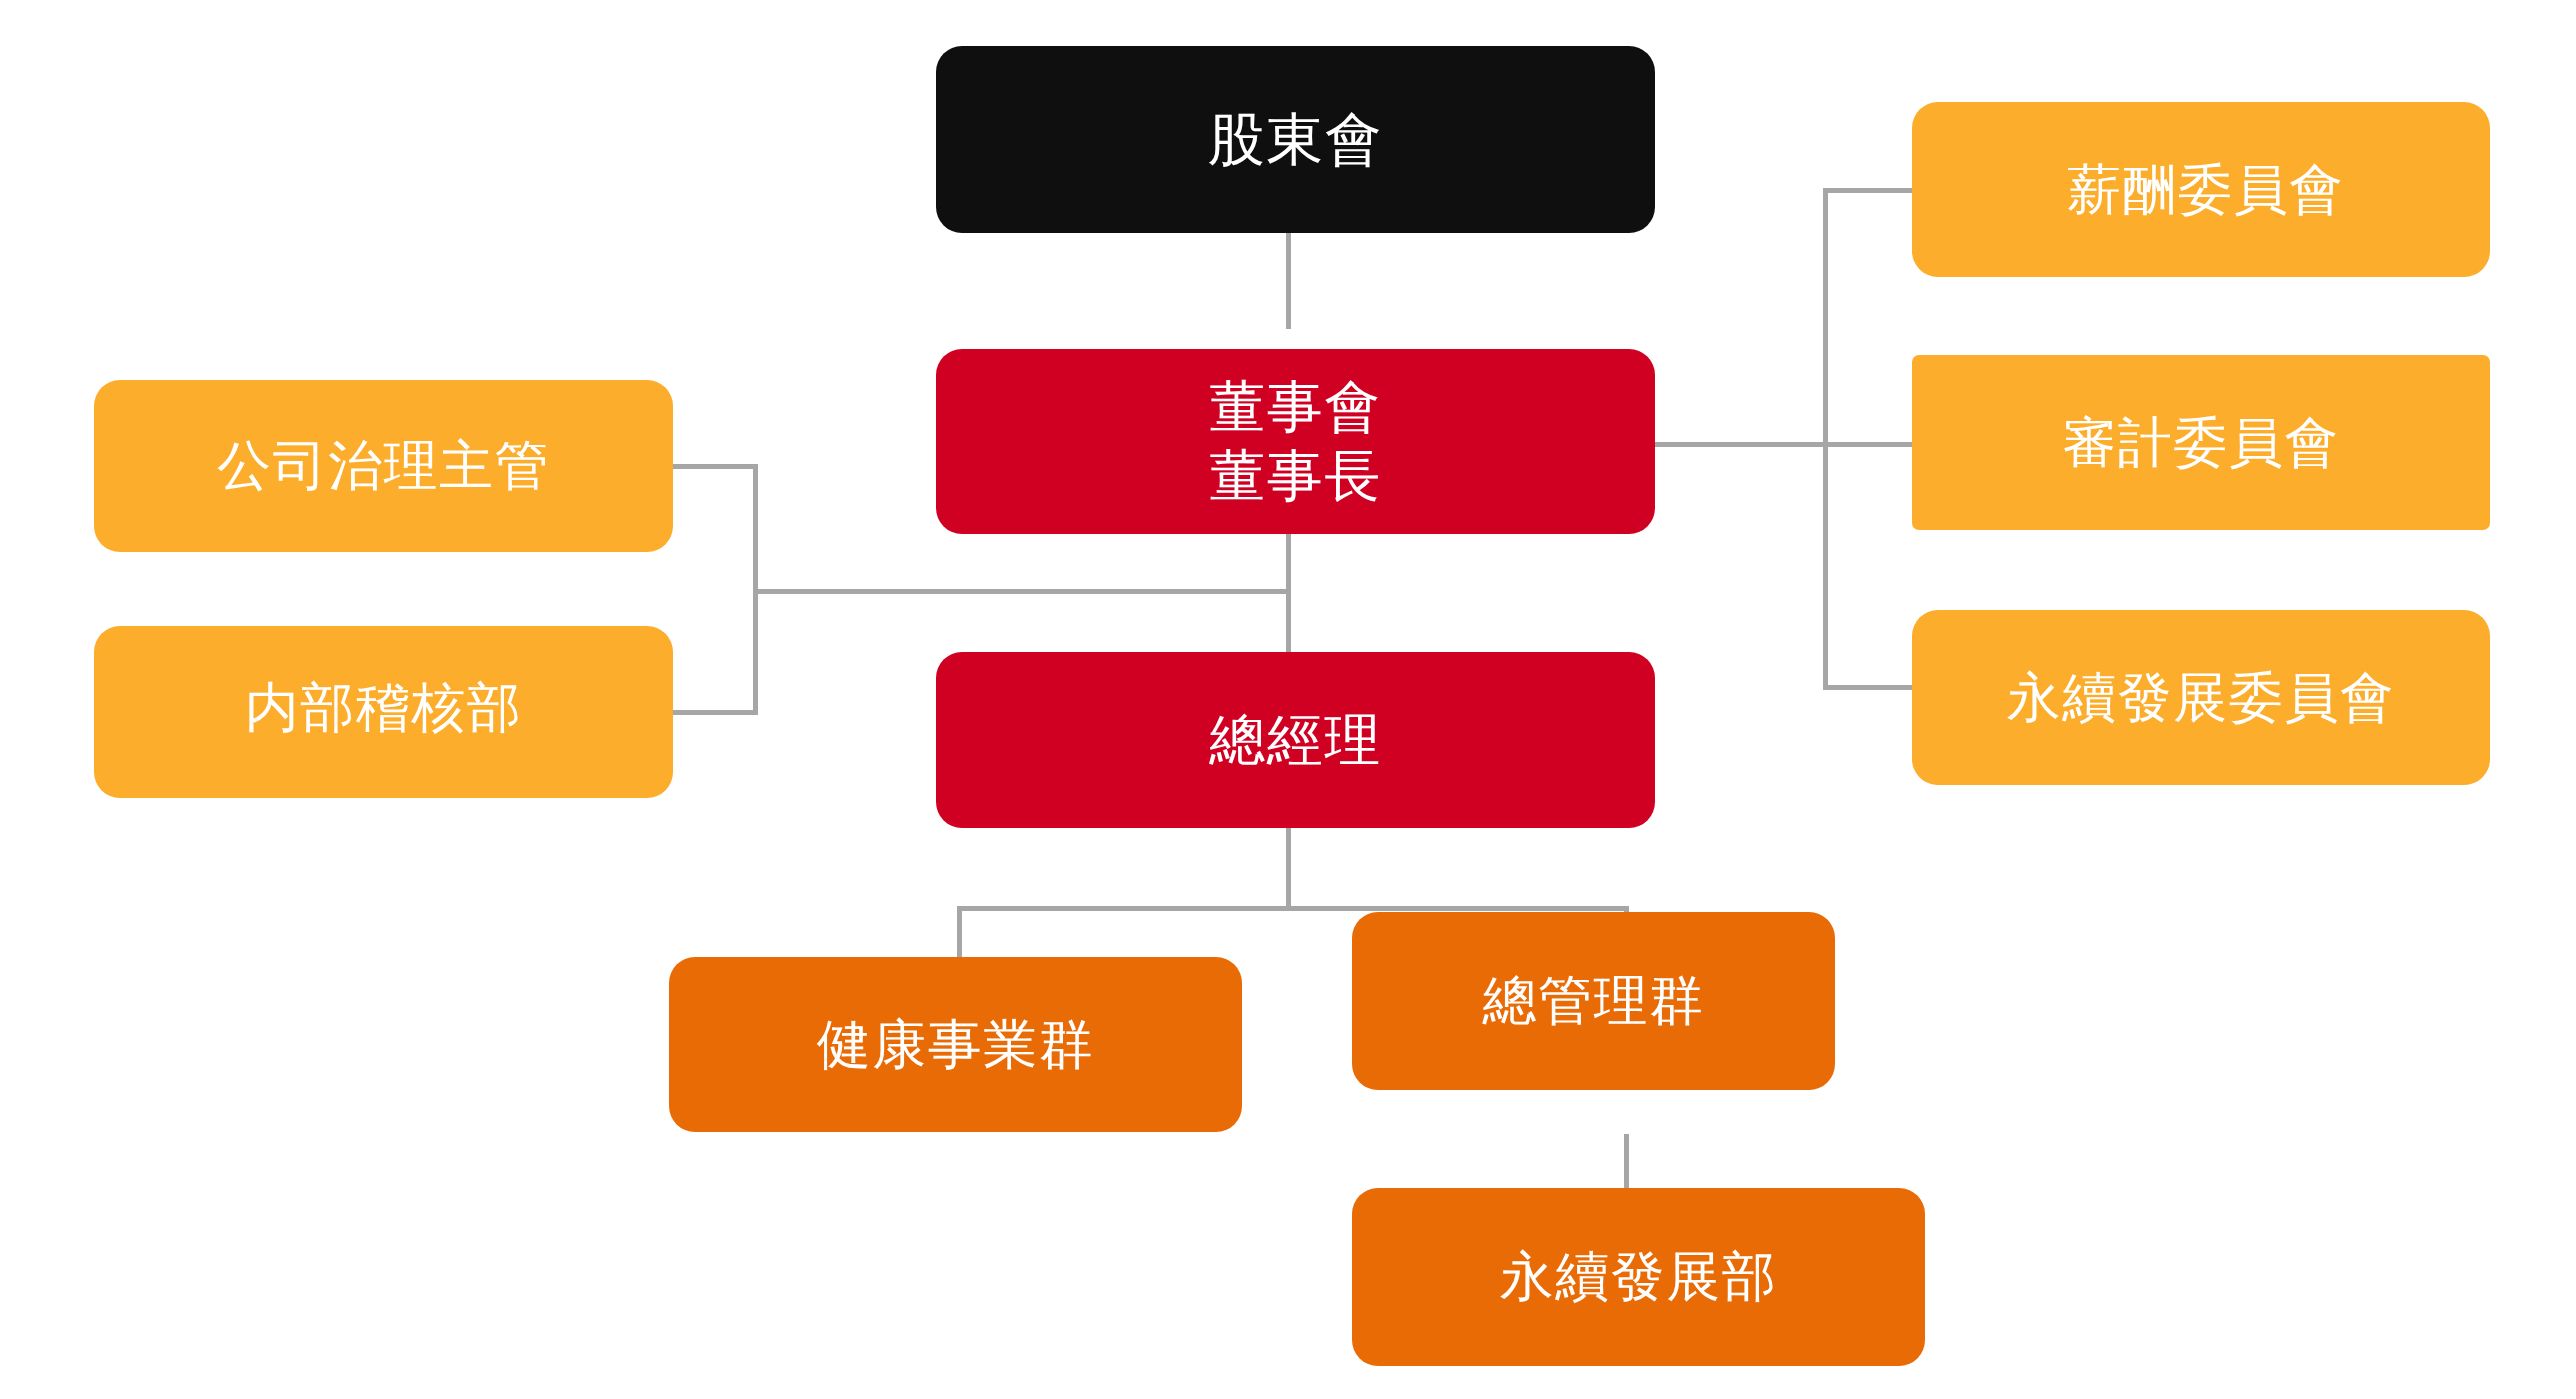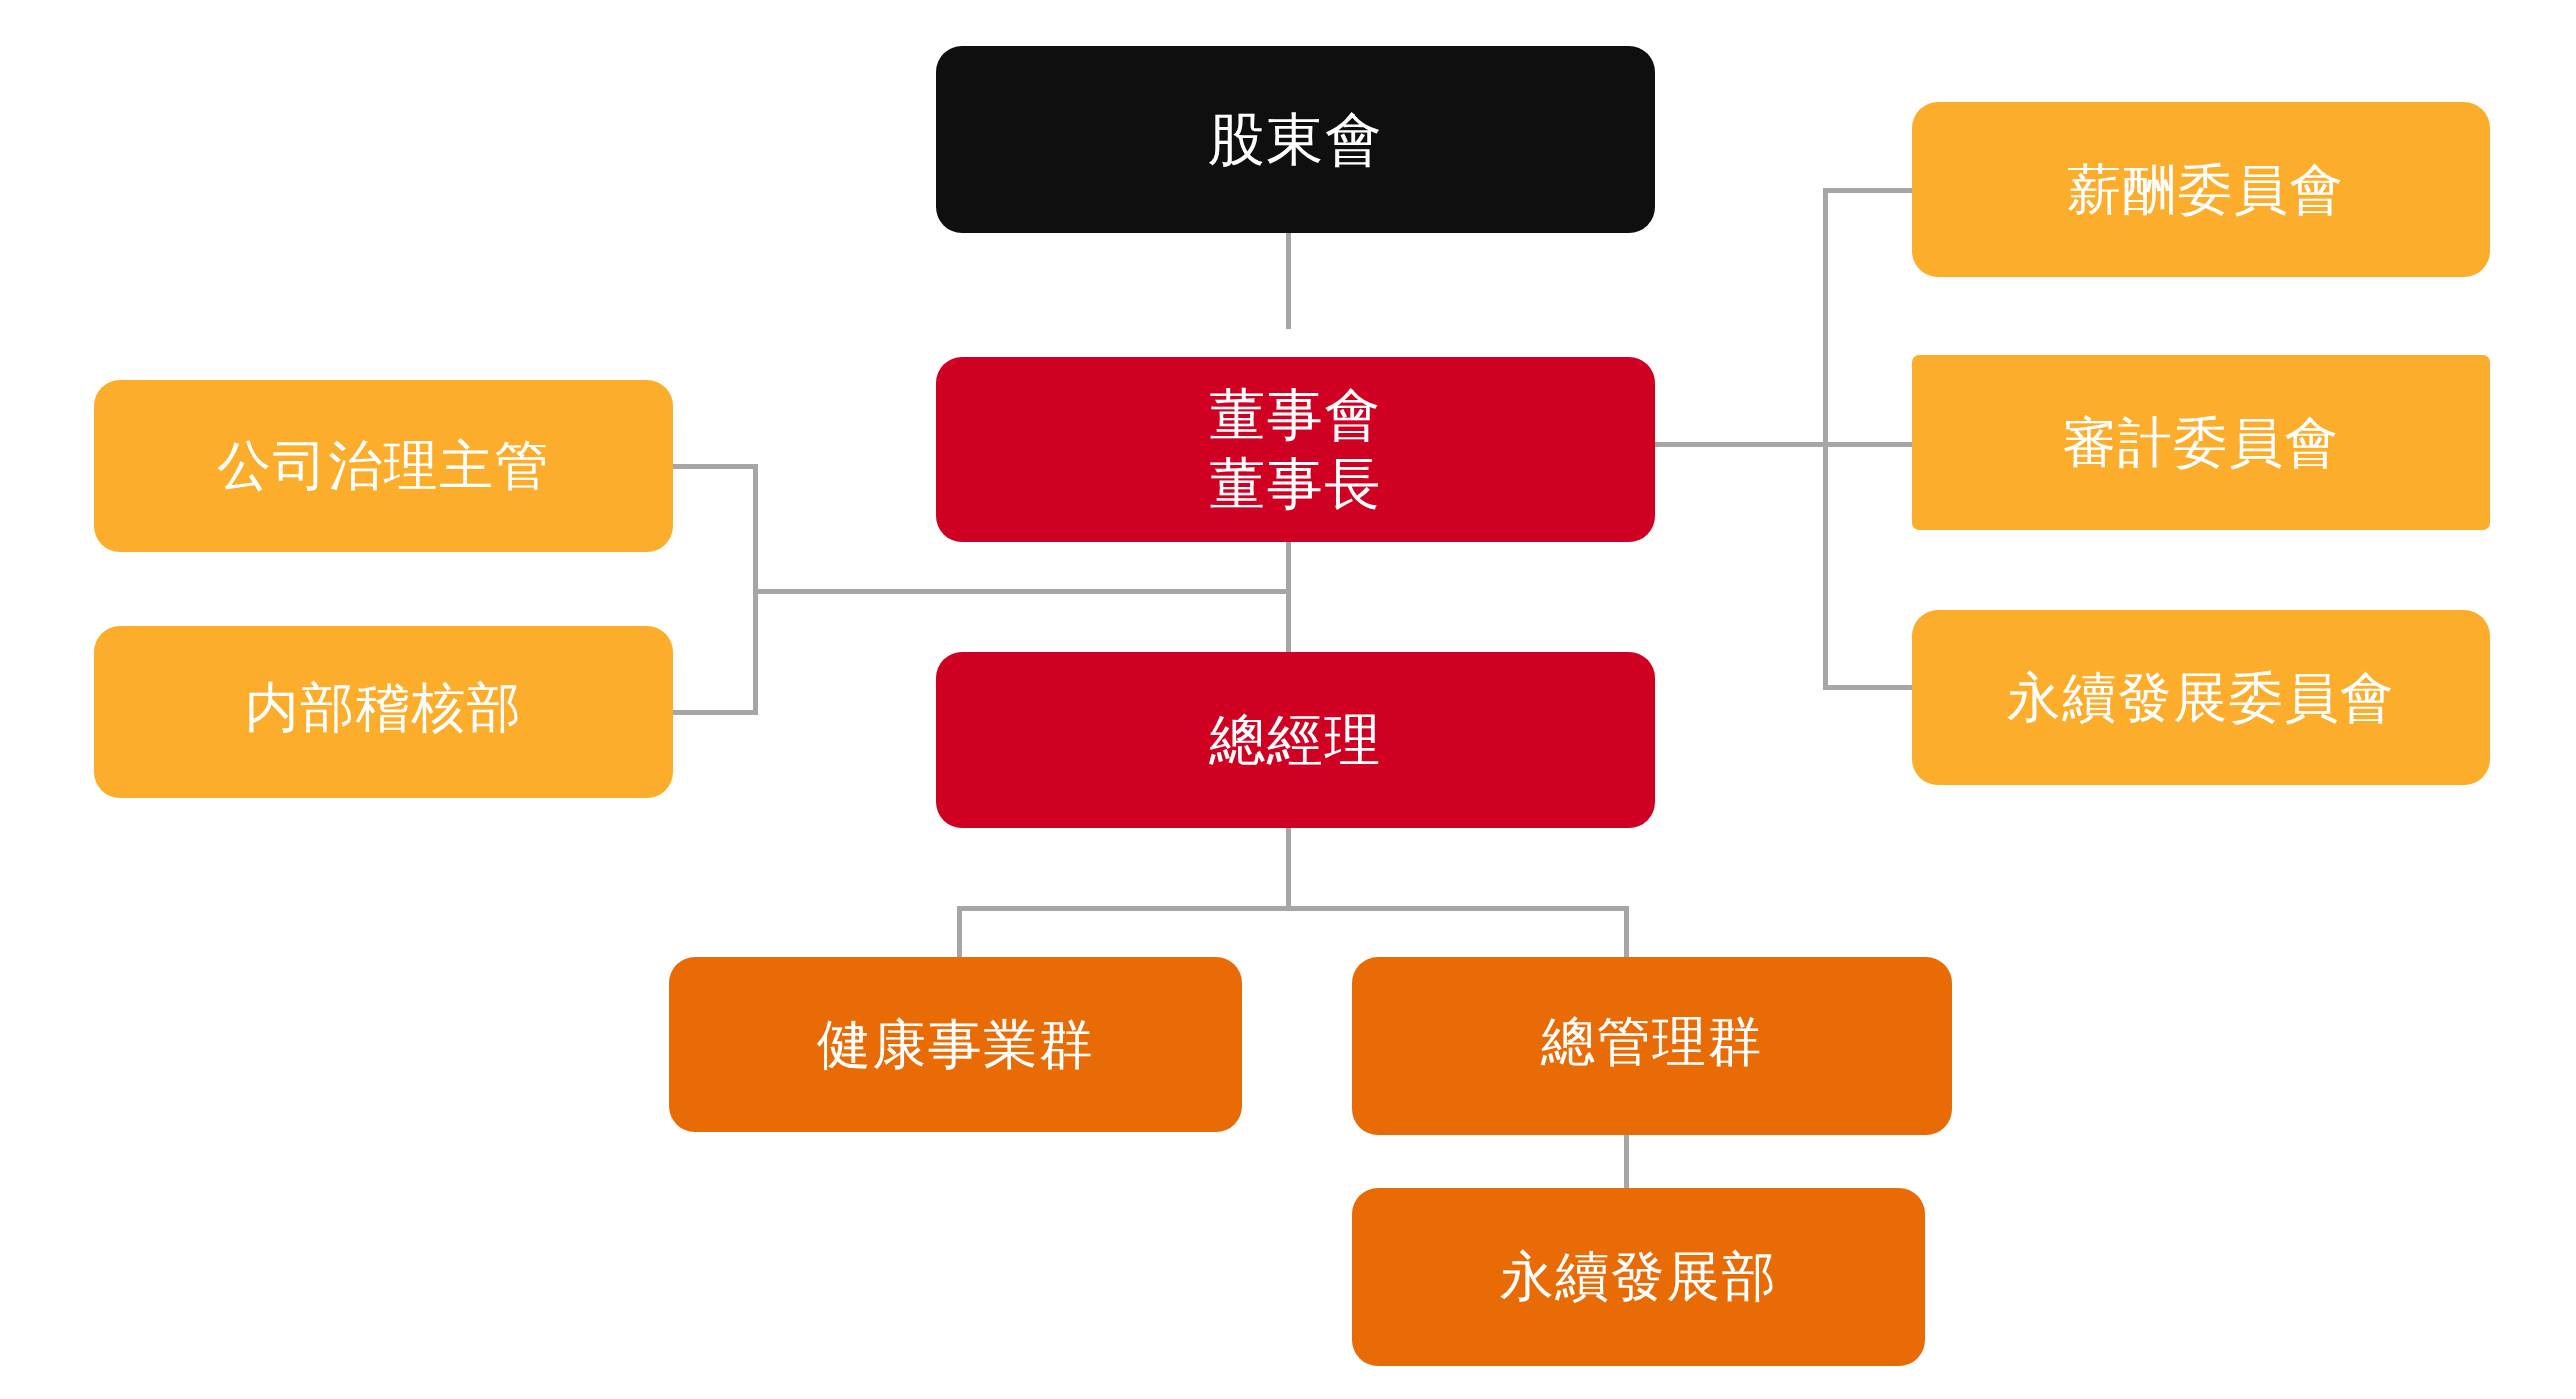--- a/index.html
+++ b/index.html
@@ -85,21 +85,21 @@
   <div class="conn conn-h" style="left:957px; top:906px; width:672px;"></div>
   <div class="conn conn-v" style="left:957px; top:906px; height:54px;"></div>
   <div class="conn conn-v" style="left:1624px; top:906px; height:54px;"></div>
 
   <div class="conn conn-v" style="left:1624px; top:1134px; height:57px;"></div>
 
   <div class="node n-black sz-xl" style="left:936px; top:46px; width:719px; height:187px;">
     <span class="label">股東會</span>
   </div>
 
-  <div class="node n-red sz-lg" style="left:936px; top:349px; width:719px; height:185px;margin-top:8px;">
+  <div class="node n-red sz-lg" style="left:936px; top:349px; width:719px; height:185px;">
     <span class="label">董事會
 董事長</span>
   </div>
 
   <div class="node n-red sz-lg" style="left:936px; top:652px; width:719px; height:176px;">
     <span class="label">總經理</span>
   </div>
 
   <div class="node n-orange sz-md" style="left:1912px; top:102px; width:578px; height:175px;padding-left:17px;">
     <span class="label">薪酬委員會</span>
@@ -118,21 +118,21 @@
   </div>
 
   <div class="node n-orange sz-md" style="left:94px; top:626px; width:579px; height:172px;font-family:Liberation Mono, monospace;">
     <span class="label">内部稽核部</span>
   </div>
 
   <div class="node n-dkorange sz-md" style="left:669px; top:957px; width:573px; height:175px;">
     <span class="label">健康事業群</span>
   </div>
 
-  <div class="node n-dkorange sz-md" style="left:1352px; top:957px; width:600px; height:178px;font-family:Liberation Mono, monospace;">
+  <div class="node n-dkorange sz-md" style="left:1352px; top:912px; width:483px; height:178px;">
     <span class="label">總管理群</span>
   </div>
 
   <div class="node n-dkorange sz-md" style="left:1352px; top:1188px; width:573px; height:178px;">
     <span class="label">永續發展部</span>
   </div>
 
 </div>
 
 

